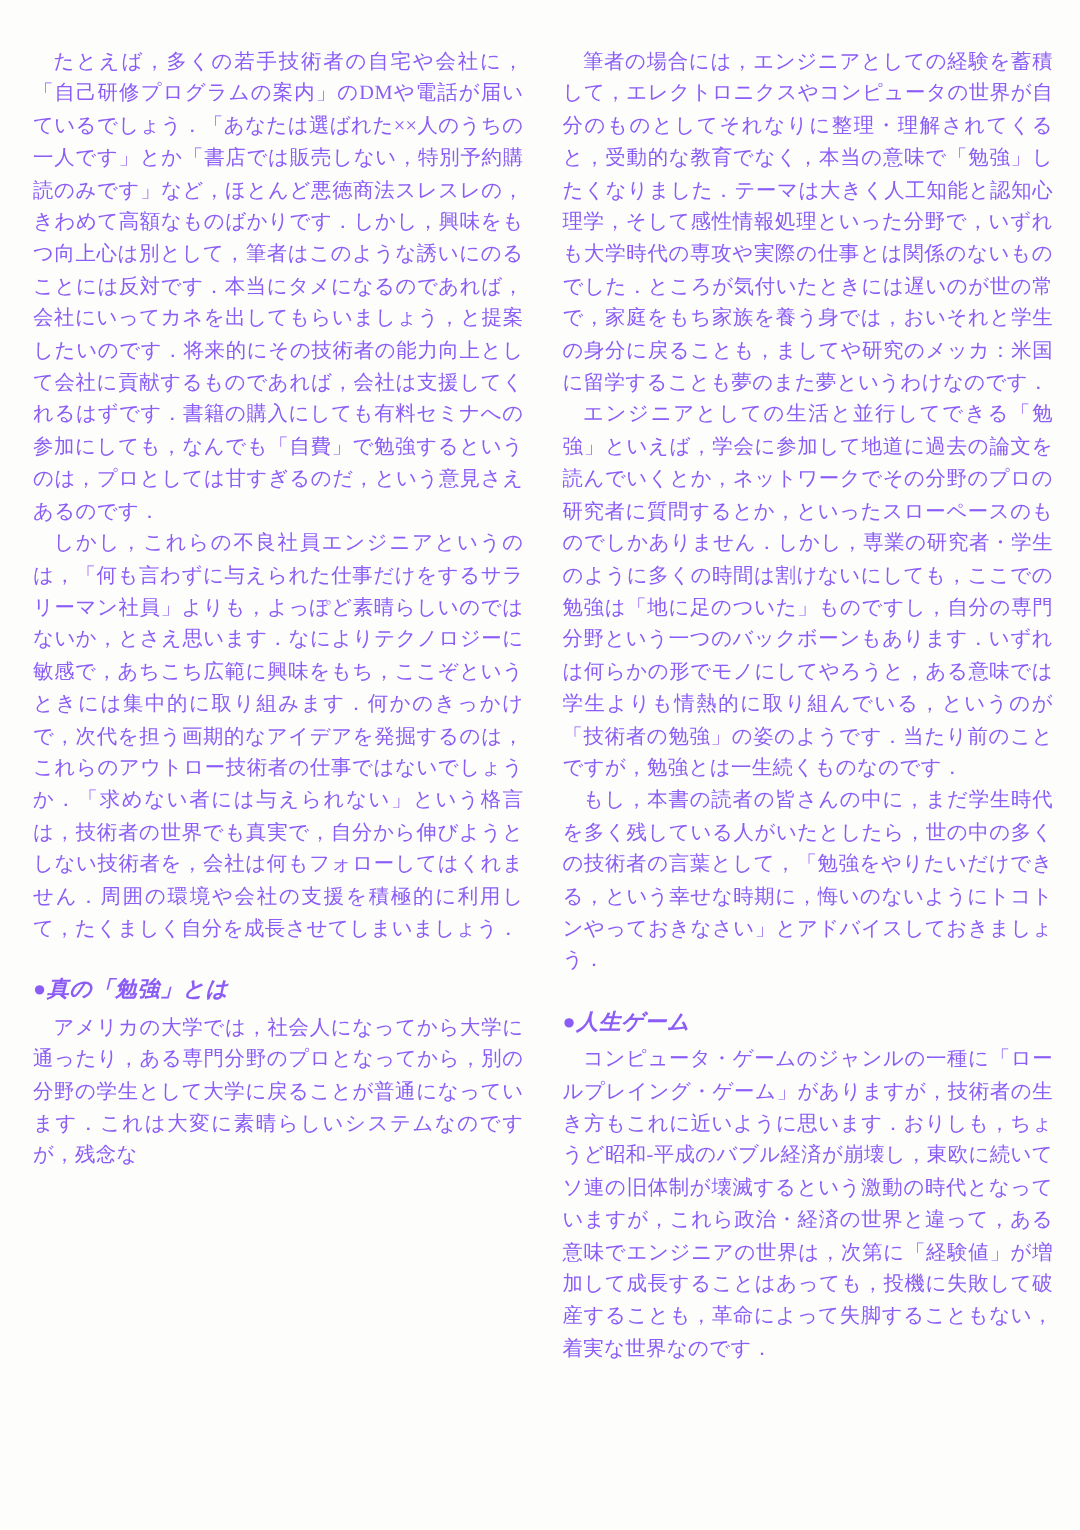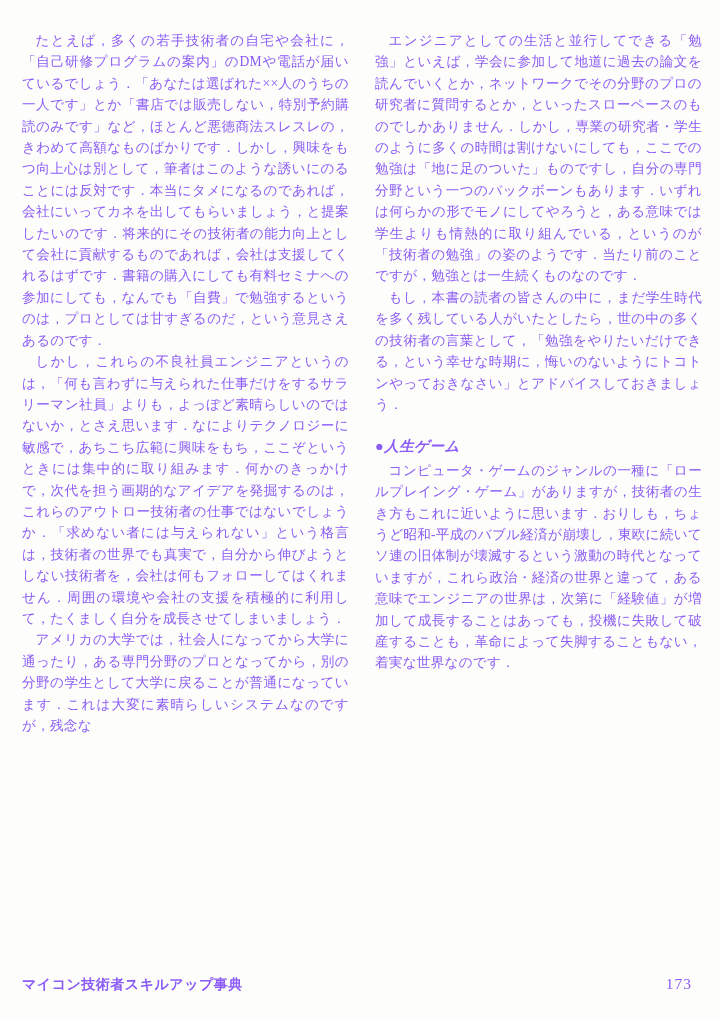--- a/index.html
+++ b/index.html
@@ -61,26 +61,24 @@
   }
 </style>
 </head>
 <body>
 
 <div class="page">
   <main class="columns">
     <section class="col">
         <p class="para">たとえば，多くの若手技術者の自宅や会社に，「自己研修プログラムの案内」のDMや電話が届いているでしょう．「あなたは選ばれた××人のうちの一人です」とか「書店では販売しない，特別予約購読のみです」など，ほとんど悪徳商法スレスレの，きわめて高額なものばかりです．しかし，興味をもつ向上心は別として，筆者はこのような誘いにのることには反対です．本当にタメになるのであれば，会社にいってカネを出してもらいましょう，と提案したいのです．将来的にその技術者の能力向上として会社に貢献するものであれば，会社は支援してくれるはずです．書籍の購入にしても有料セミナへの参加にしても，なんでも「自費」で勉強するというのは，プロとしては甘すぎるのだ，という意見さえあるのです．</p>
         <p class="para">しかし，これらの不良社員エンジニアというのは，「何も言わずに与えられた仕事だけをするサラリーマン社員」よりも，よっぽど素晴らしいのではないか，とさえ思います．なによりテクノロジーに敏感で，あちこち広範に興味をもち，ここぞというときには集中的に取り組みます．何かのきっかけで，次代を担う画期的なアイデアを発掘するのは，これらのアウトロー技術者の仕事ではないでしょうか．「求めない者には与えられない」という格言は，技術者の世界でも真実で，自分から伸びようとしない技術者を，会社は何もフォローしてはくれません．周囲の環境や会社の支援を積極的に利用して，たくましく自分を成長させてしまいましょう．</p>
+        <h2 class="head">●真の「勉強」とは</h2>
         <p class="para">アメリカの大学では，社会人になってから大学に通ったり，ある専門分野のプロとなってから，別の分野の学生として大学に戻ることが普通になっています．これは大変に素晴らしいシステムなのですが，残念な</p>
       </section>
     <section class="col">
+        <p class="para">筆者の場合には，エンジニアとしての経験を蓄積して，エレクトロニクスやコンピュータの世界が自分のものとしてそれなりに整理・理解されてくると，受動的な教育でなく，本当の意味で「勉強」したくなりました．テーマは大きく人工知能と認知心理学，そして感性情報処理といった分野で，いずれも大学時代の専攻や実際の仕事とは関係のないものでした．ところが気付いたときには遅いのが世の常で，家庭をもち家族を養う身では，おいそれと学生の身分に戻ることも，ましてや研究のメッカ：米国に留学することも夢のまた夢というわけなのです．</p>
         <p class="para">エンジニアとしての生活と並行してできる「勉強」といえば，学会に参加して地道に過去の論文を読んでいくとか，ネットワークでその分野のプロの研究者に質問するとか，といったスローペースのものでしかありません．しかし，専業の研究者・学生のように多くの時間は割けないにしても，ここでの勉強は「地に足のついた」ものですし，自分の専門分野という一つのバックボーンもあります．いずれは何らかの形でモノにしてやろうと，ある意味では学生よりも情熱的に取り組んでいる，というのが「技術者の勉強」の姿のようです．当たり前のことですが，勉強とは一生続くものなのです．</p>
         <p class="para">もし，本書の読者の皆さんの中に，まだ学生時代を多く残している人がいたとしたら，世の中の多くの技術者の言葉として，「勉強をやりたいだけできる，という幸せな時期に，悔いのないようにトコトンやっておきなさい」とアドバイスしておきましょう．</p>
         <h2 class="head">●人生ゲーム</h2>
         <p class="para">コンピュータ・ゲームのジャンルの一種に「ロールプレイング・ゲーム」がありますが，技術者の生き方もこれに近いように思います．おりしも，ちょうど昭和-平成のバブル経済が崩壊し，東欧に続いてソ連の旧体制が壊滅するという激動の時代となっていますが，これら政治・経済の世界と違って，ある意味でエンジニアの世界は，次第に「経験値」が増加して成長することはあっても，投機に失敗して破産することも，革命によって失脚することもない，着実な世界なのです．</p>
       </section>
   </main>
-  <footer class="footer">
-    <span class="book-title">マイコン技術者スキルアップ事典</span>
-    <span class="page-number">173</span>
-  </footer>
 </div>
 
 </body></html>

